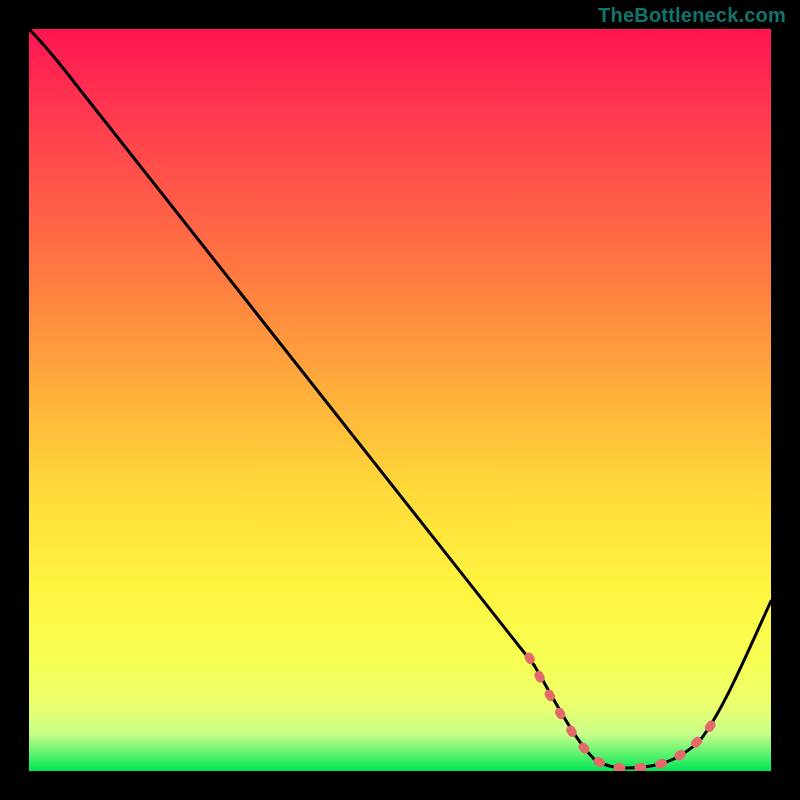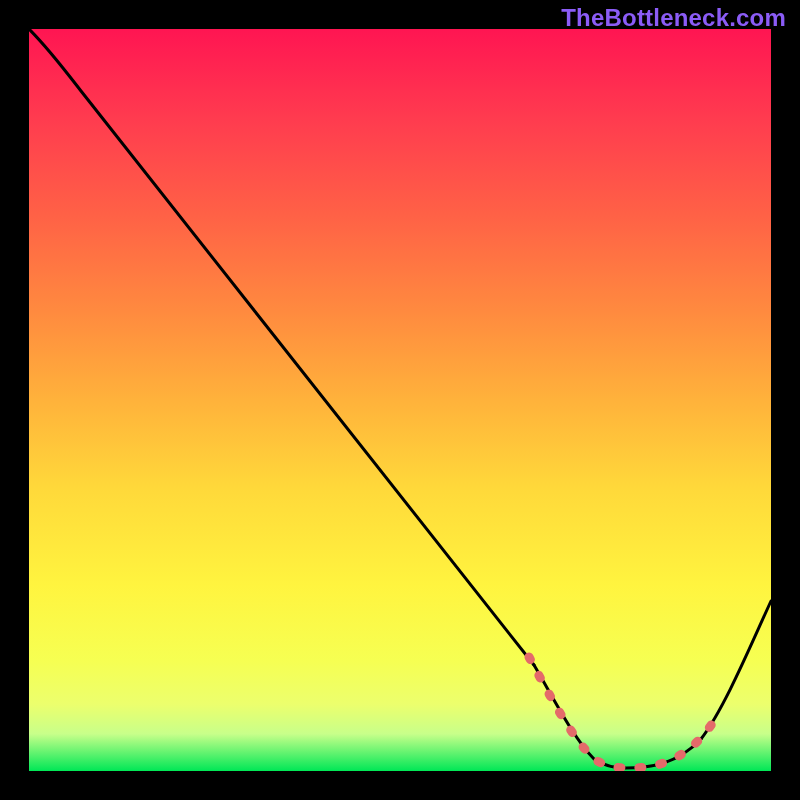--- a/index.html
+++ b/index.html
@@ -14,22 +14,22 @@
   .frame {
     position: relative;
     width: 800px;
     height: 800px;
     background: #000;
   }
   .watermark {
     position: absolute;
     top: 4px;
     right: 14px;
-    color: #8b5cf6;
-    font-size: 24px;
+    color: #0f766e;
+    font-size: 20px;
     font-weight: 600;
     letter-spacing: 0.2px;
     user-select: none;
     text-align: right;
   }
   .plot-area {
     position: absolute;
     left: 29px;
     top: 29px;
     width: 742px;

